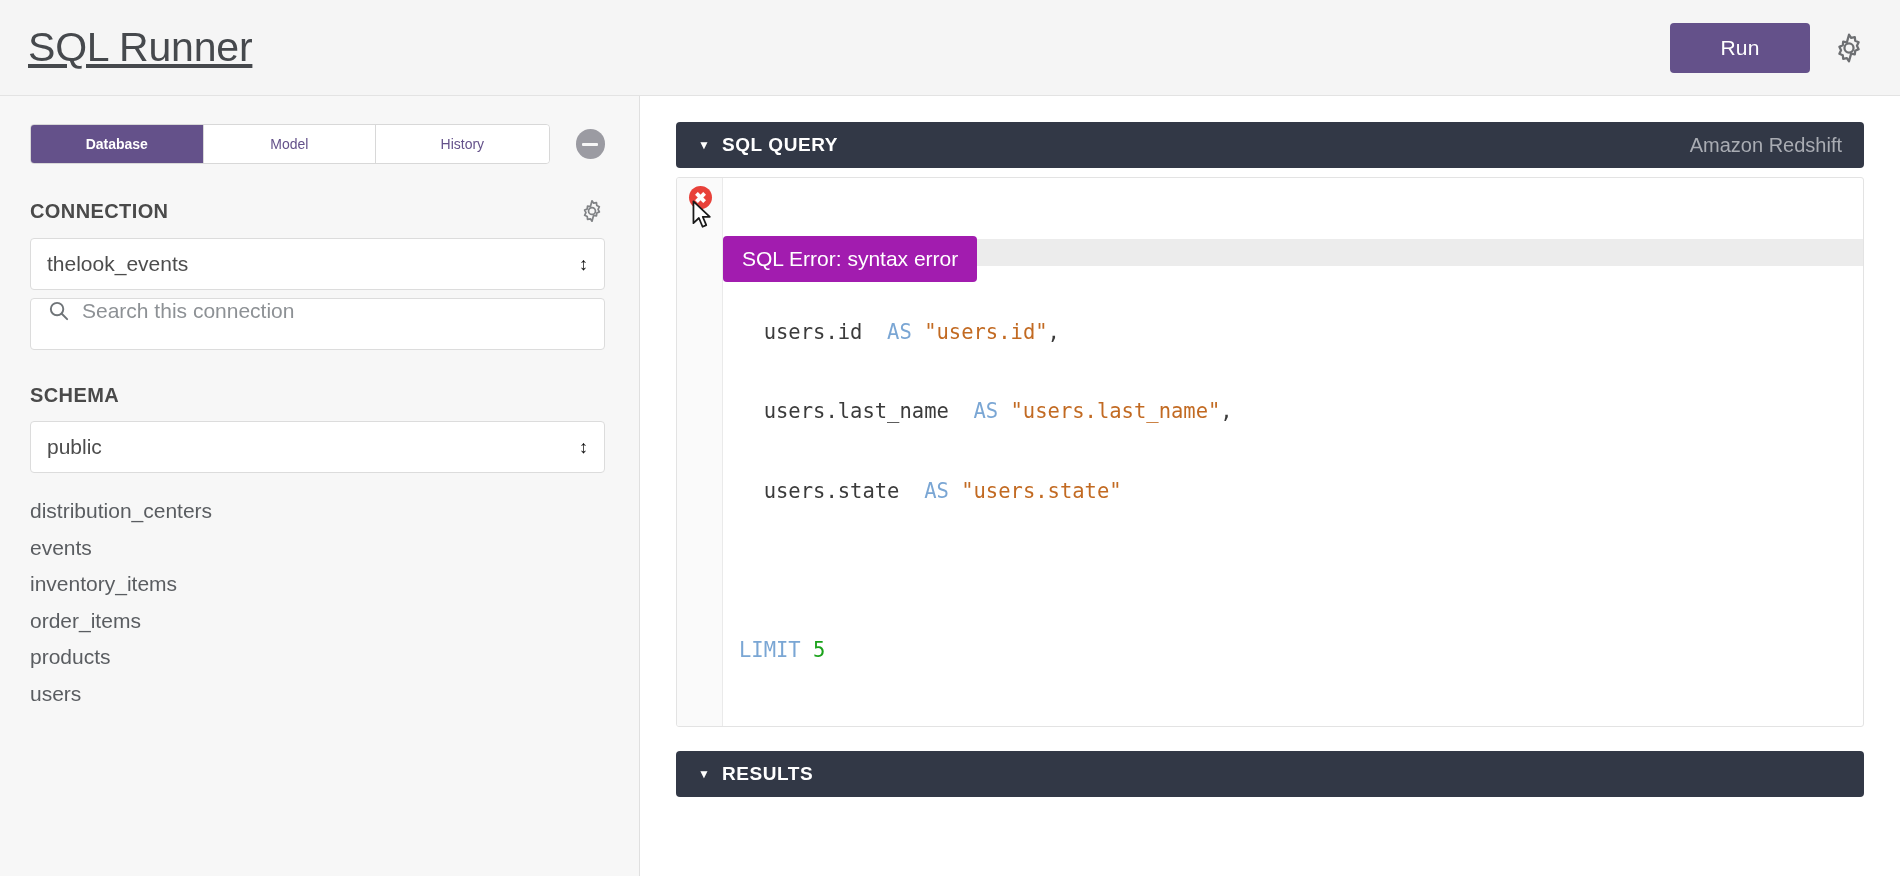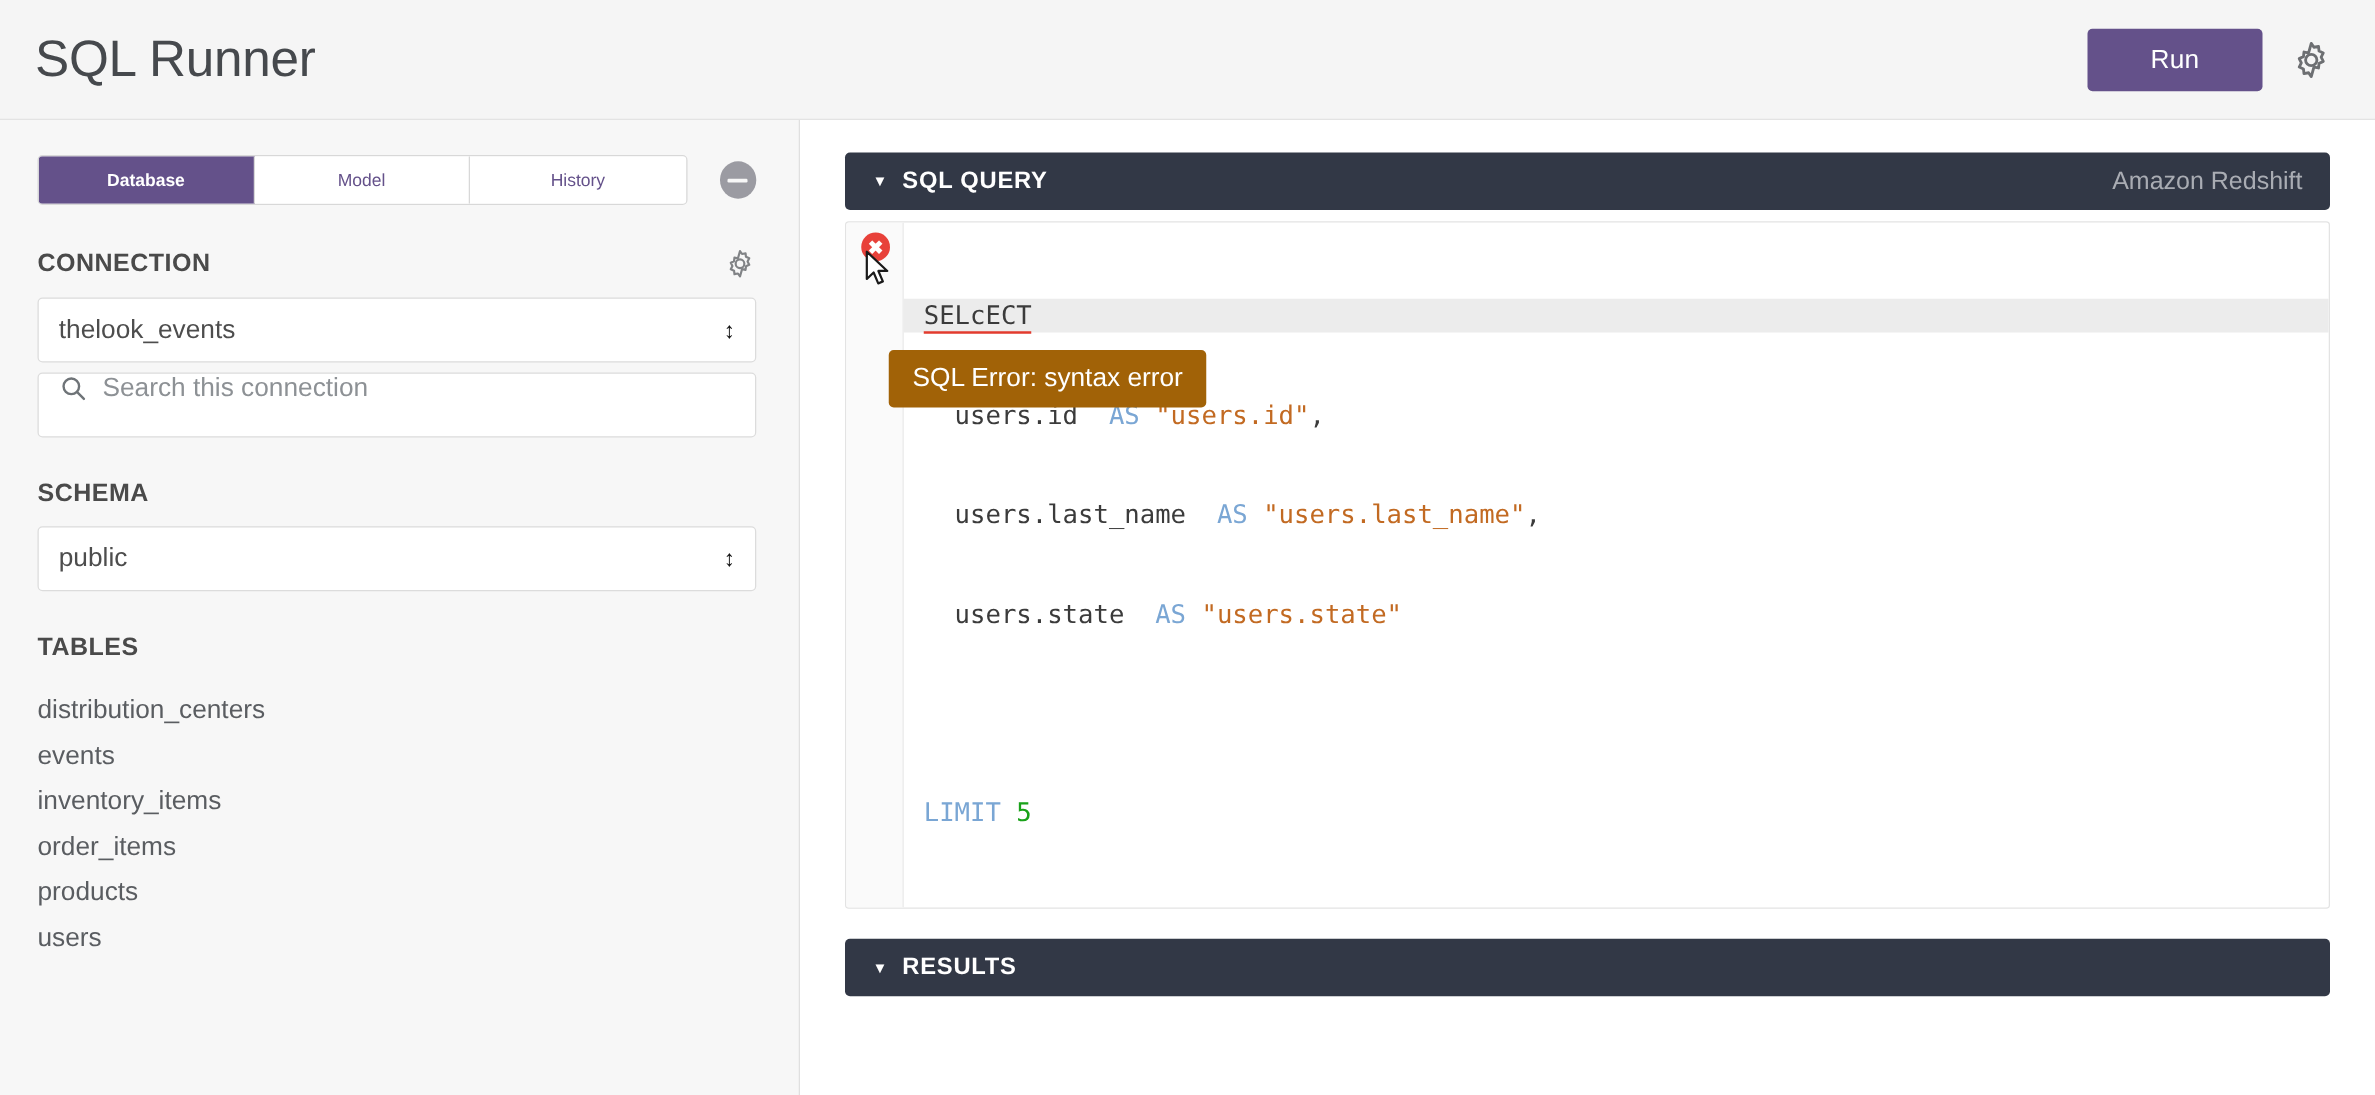--- a/index.html
+++ b/index.html
@@ -19,20 +19,21 @@
     display: flex; align-items: center;
     padding: 0 34px 0 28px;
     position: relative;
   }
   .app-title {
     font-size: 41px;
     font-weight: 300;
     color: #46494d;
     letter-spacing: -0.2px;
     line-height: 1;
+    text-decoration: underline;
   }
   .topbar-right { margin-left: auto; display: flex; align-items: center; gap: 22px; }
   .run-btn {
     background: #64518a;
     color: #ffffff;
     border: none;
     border-radius: 4px;
     width: 140px; height: 50px;
     font-size: 21px;
     font-family: "Liberation Sans", sans-serif;
@@ -199,30 +200,29 @@
   .cursor-arrow {
     position: absolute;
     left: 15px; top: 22px;
     width: 22px; height: 30px;
     pointer-events: none;
   }
 
   
   .tooltip {
     position: absolute;
-    left: 34px; top: 58px;
-    background: #a16207;
+    left: 46px; top: 58px;
+    background: #a21caf;
     color: #ffffff;
     border-radius: 4px;
     padding: 11px 19px;
     font-size: 21px;
     font-family: "Liberation Sans", sans-serif;
     white-space: nowrap;
     z-index: 20;
-    margin-top: 44px;
   }
 
   
   .results-head { margin-top: 24px; }
 </style>
 </head>
 <body>
 
 <div class="app">
 
@@ -281,21 +281,20 @@
 
       <div class="section-head">
         <span>SCHEMA</span>
       </div>
 
       <div class="select-box">
         <span>public</span>
         <span class="updown">↕</span>
       </div>
 
-      <div class="tables-head">TABLES</div>
 
       <div class="table-list">
         <div class="table-item">distribution_centers</div>
         <div class="table-item">events</div>
         <div class="table-item">inventory_items</div>
         <div class="table-item">order_items</div>
         <div class="table-item">products</div>
         <div class="table-item">users</div>
       </div>
     </div>

